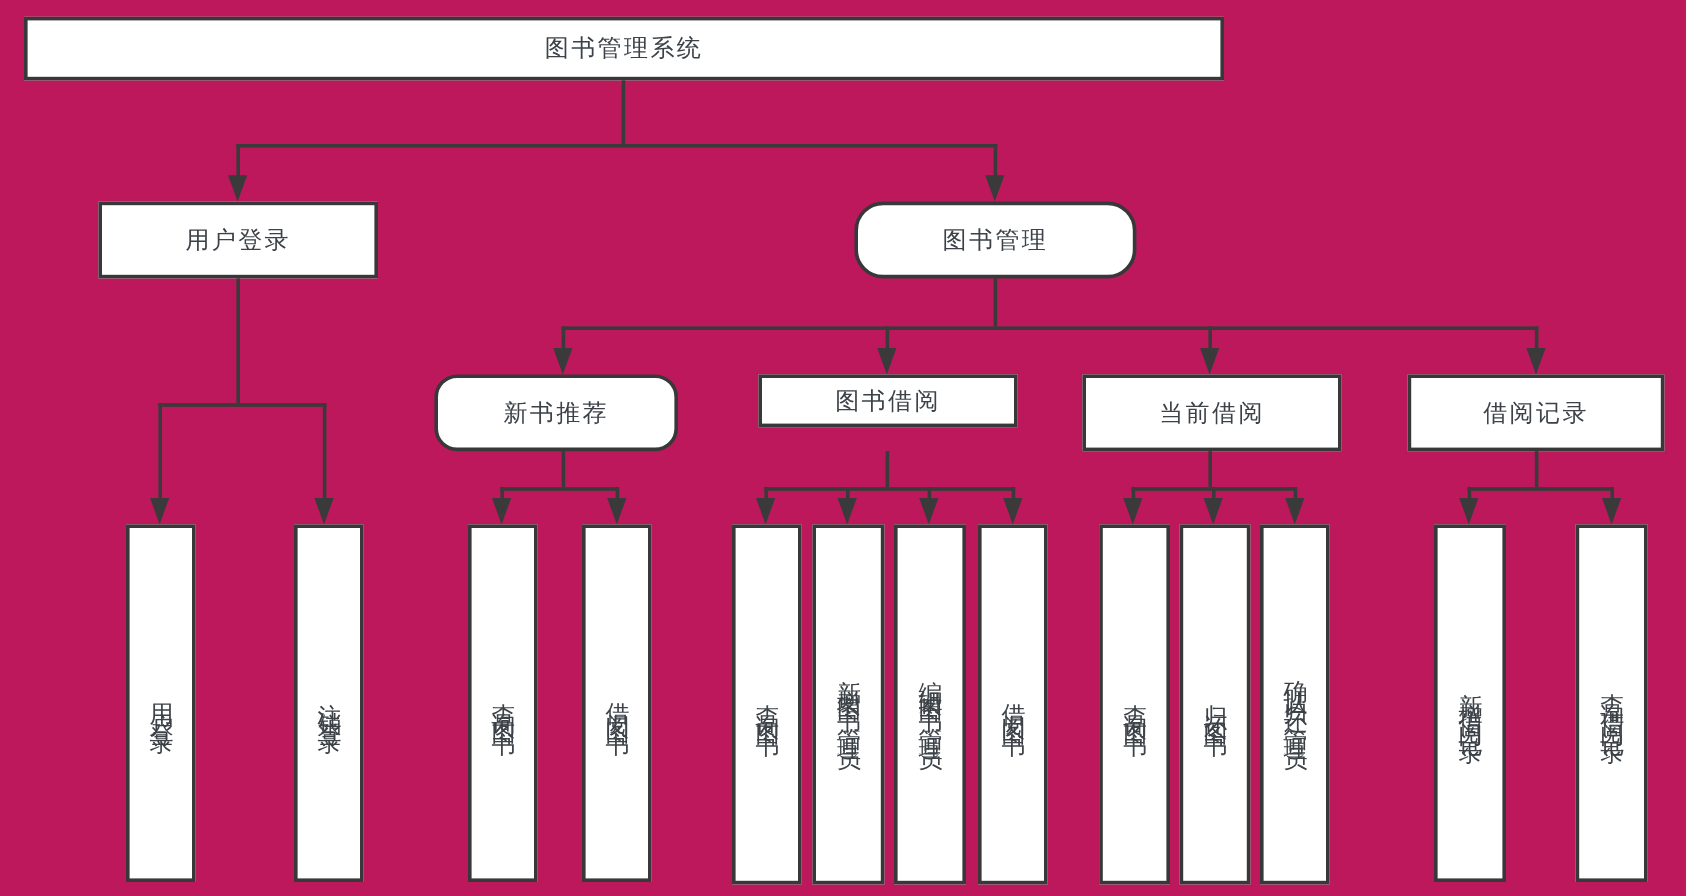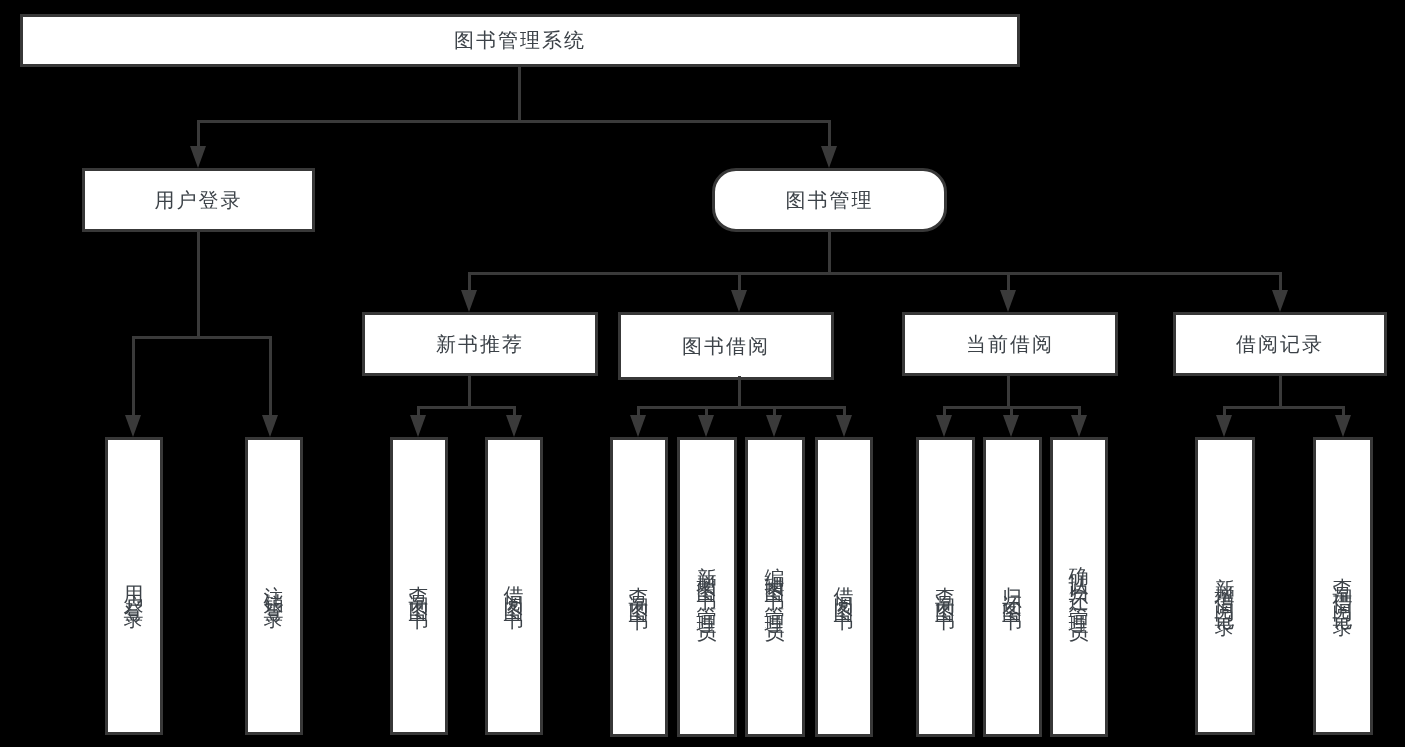--- a/index.html
+++ b/index.html
@@ -1,19 +1,19 @@
 <!DOCTYPE html>
 <html><head>
 <meta charset="utf-8">
 <style>
   html,body{margin:0;padding:0;background:#ffffff;}
   .canvas{
     position:relative;
     width:1405px;height:747px;
-    background:#000000;
+    background:#be185d;
     font-family:"Liberation Sans", sans-serif;
     overflow:hidden;
   }
   .box{
     position:absolute;
     box-sizing:border-box;
     border:3px solid #383838;
     background:#ffffff;
     display:flex;
     align-items:center;
@@ -90,24 +90,24 @@
   <div class="hline" style="left:468px;top:272px;width:814px;"></div>
   <div class="vline" style="left:468px;top:272px;height:20px;"></div>
   <div class="arr" style="left:461px;top:290px;"></div>
   <div class="vline" style="left:738px;top:272px;height:20px;"></div>
   <div class="arr" style="left:731px;top:290px;"></div>
   <div class="vline" style="left:1007px;top:272px;height:20px;"></div>
   <div class="arr" style="left:1000px;top:290px;"></div>
   <div class="vline" style="left:1279px;top:272px;height:20px;"></div>
   <div class="arr" style="left:1272px;top:290px;"></div>
 
-  <div class="box" style="left:362px;top:312px;width:236px;height:64px;">
+  <div class="box" style="left:362px;top:312px;width:203px;height:64px;border-radius:19px;">
     <span>新书推荐</span>
   </div>
-  <div class="box" style="left:618px;top:312px;width:216px;height:68px;">
+  <div class="box" style="left:632px;top:312px;width:216px;height:44px;">
     <span>图书借阅</span>
   </div>
   <div class="box" style="left:902px;top:312px;width:216px;height:64px;">
     <span>当前借阅</span>
   </div>
   <div class="box" style="left:1173px;top:312px;width:214px;height:64px;">
     <span>借阅记录</span>
   </div>
 
   <div class="vline" style="left:468px;top:376px;height:30px;"></div>

